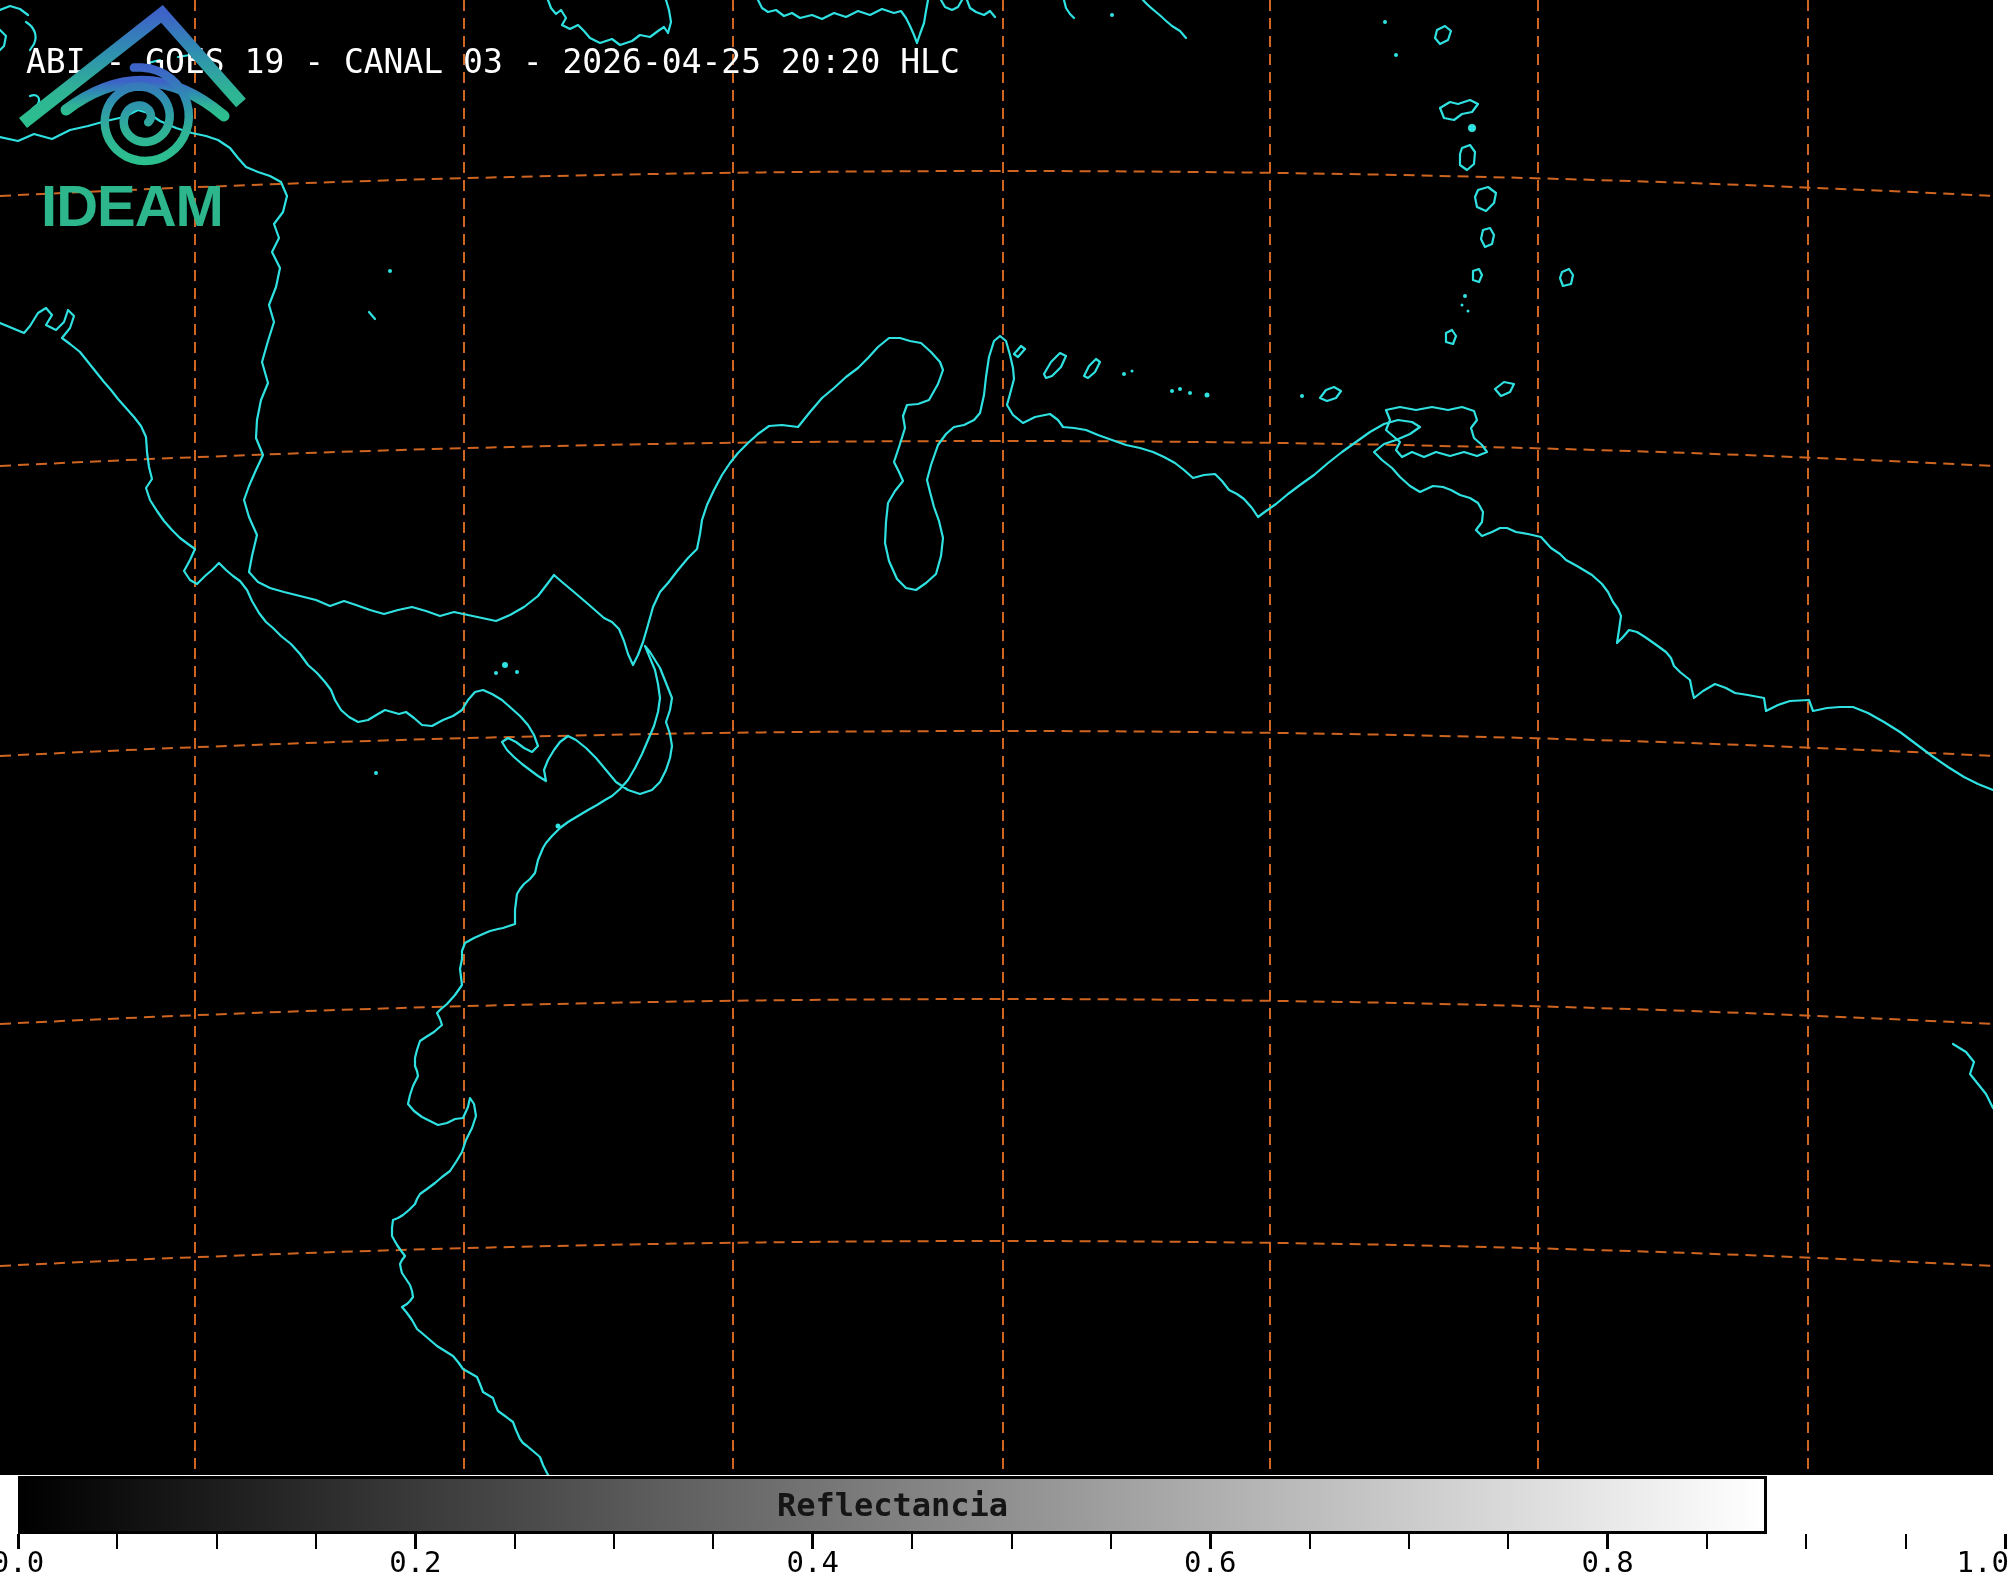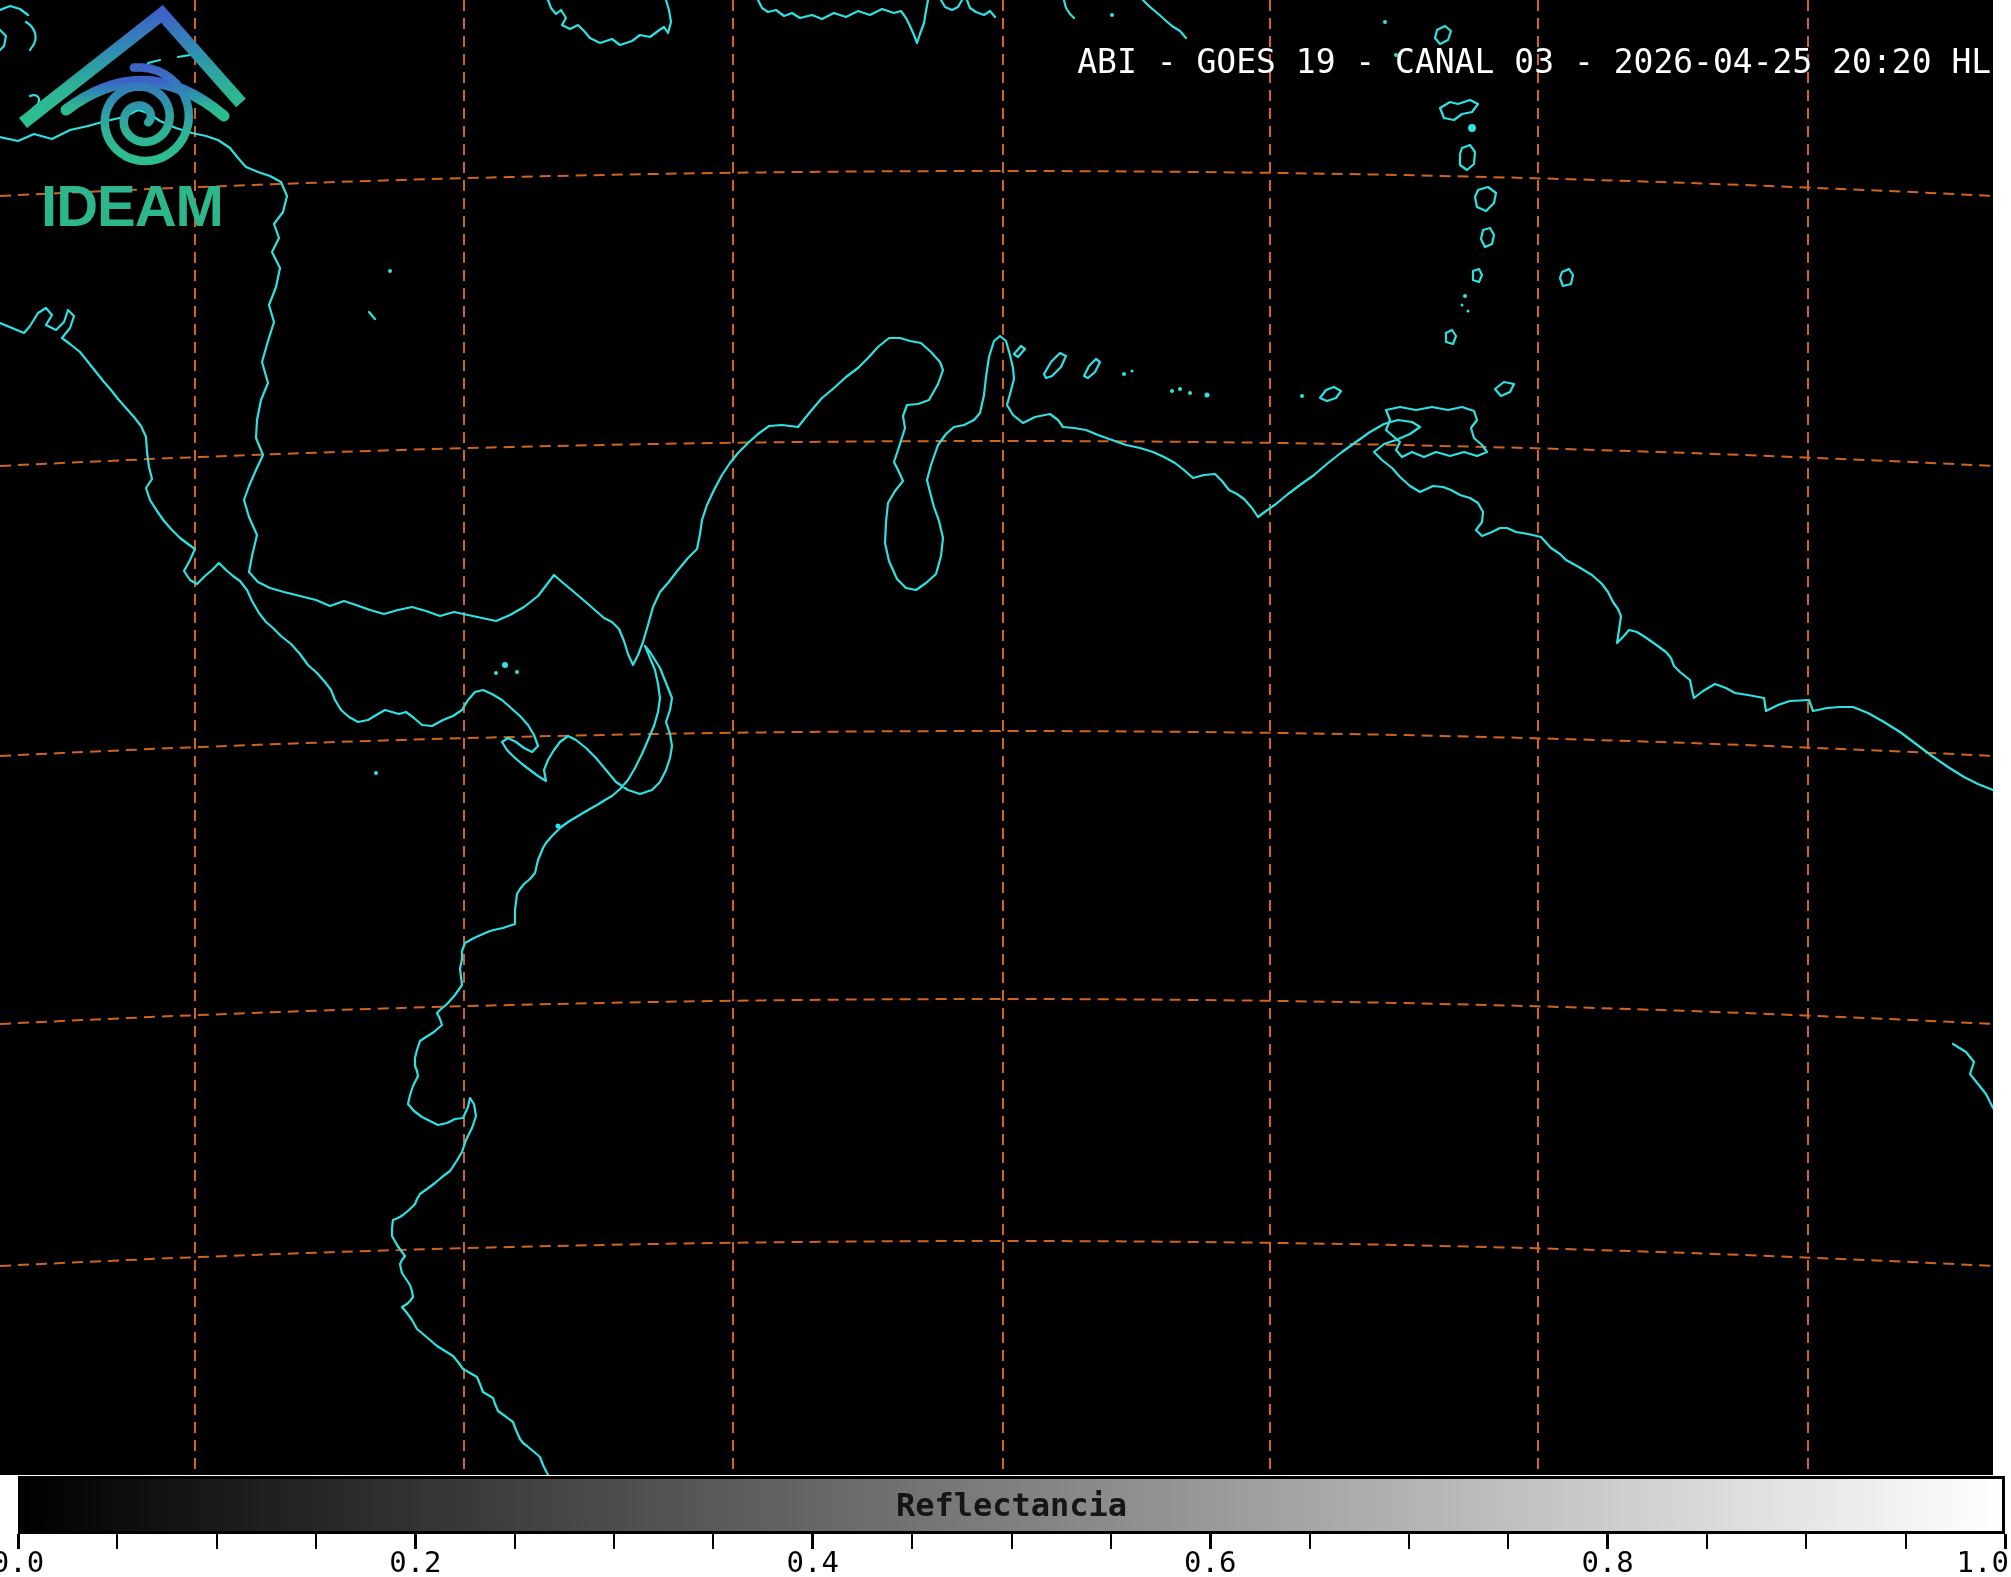--- a/index.html
+++ b/index.html
@@ -3,26 +3,26 @@
 <meta charset="utf-8">
 <style>
   html,body{margin:0;padding:0;background:#fff;}
   #stage{position:relative;width:2011px;height:1577px;background:#fff;overflow:hidden;
          font-family:"DejaVu Sans Mono","Liberation Mono",monospace;}
   #map{position:absolute;left:0;top:0;width:2011px;height:1475px;background:var(--bg,#000);}
   #map svg{position:absolute;left:0;top:0;}
   .coast{fill:none;stroke:var(--coast,#2fe1e1);stroke-width:2.2;stroke-linejoin:round;stroke-linecap:round;}
   .coast-fill{fill:var(--coast,#2fe1e1);stroke:none;}
   .grid{fill:none;stroke:var(--grid,#cf6520);stroke-width:2;stroke-dasharray:11 7;}
-  #title{position:absolute;left:0;top:42px;width:2011px;text-align:right;text-indent:26px;
+  #title{position:absolute;left:0;top:42px;width:2011px;text-align:left;text-indent:26px;
          color:var(--title,#fff);font-size:33px;letter-spacing:0;white-space:pre;}
   #logo{position:absolute;left:1645px;top:1243px;width:270px;height:240px;}
   #logo-text{font-family:"Liberation Sans","DejaVu Sans",sans-serif;font-weight:bold;font-size:58px;
              letter-spacing:-1px;fill:var(--logotext,#2db68c);}
-  #colorbar{position:absolute;left:18px;top:1476px;width:1987px;height:58px;box-sizing:border-box;
+  #colorbar{position:absolute;left:18px;top:1476px;width:1749px;height:58px;box-sizing:border-box;
             border:3px solid #000;background:linear-gradient(90deg,#000 0%,#fff 100%);}
   #cbar-label{position:absolute;left:0;right:0;top:0;height:52px;line-height:52px;text-align:center;
               color:var(--cbarlabel,#151515);font-size:32px;font-weight:bold;}
   .tick{position:absolute;top:1534px;width:3px;height:15px;background:#000;}
   .tick.minor{width:2px;height:15px;}
   .tick-label{position:absolute;top:1545px;color:#000;font-size:29px;white-space:nowrap;}
 </style>
 </head>
 <body>
 

